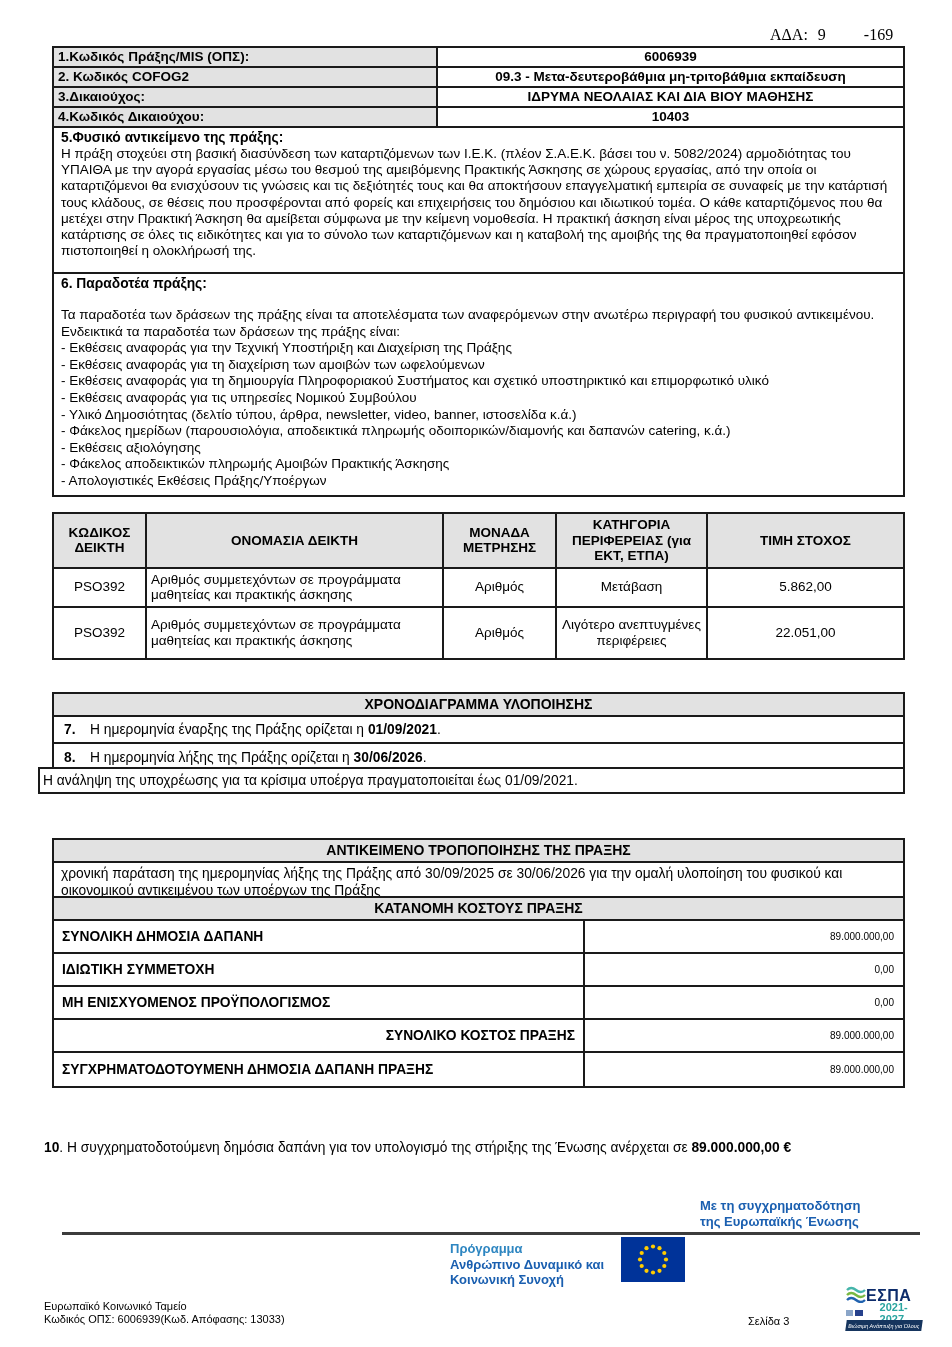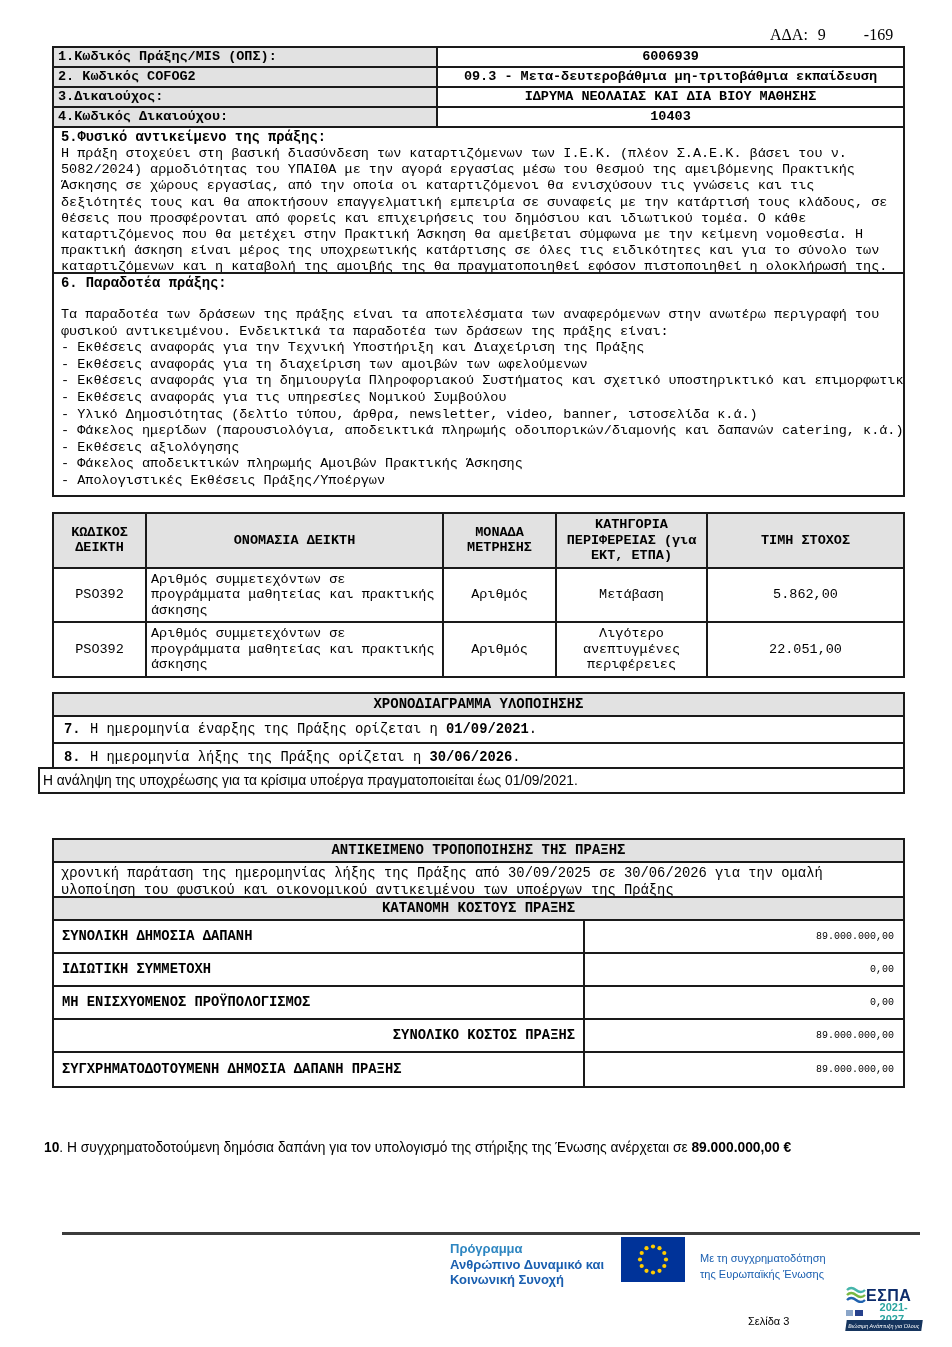--- a/index.html
+++ b/index.html
@@ -6,21 +6,21 @@
   .page{
     position:relative;width:952px;height:1347px;background:#fff;
     font-family:"Liberation Sans",sans-serif;color:#000;overflow:hidden;
   }
   
   .ada{position:absolute;top:26px;left:770px;font-family:"Liberation Serif",serif;font-size:16px;white-space:nowrap;}
   .ada .gap{display:inline-block;width:38px;}
   .ada .sp{display:inline-block;width:10px;}
 
   
-  .box{position:absolute;left:52px;width:853px;border:2px solid #1a1a1a;box-sizing:border-box;background:#fff;font-family:Liberation Mono, monospace;}
+  .box{position:absolute;left:52px;width:853px;border:2px solid #1a1a1a;box-sizing:border-box;background:#fff;}
   .band{background:#e2e2e2;border-bottom:2px solid #1a1a1a;font-weight:bold;text-align:center;font-size:14px;line-height:19px;padding:1px 0;}
 
   
   .info-table{top:46px;height:451px;display:flex;flex-direction:column;}
   .it-row{display:grid;grid-template-columns:384px 1fr;border-bottom:2px solid #1a1a1a;height:20px;box-sizing:border-box;}
   .it-label{background:#e2e2e2;font-weight:bold;font-size:13.5px;line-height:17px;padding:0 4px;border-right:2px solid #1a1a1a;box-sizing:border-box;overflow:hidden;white-space:nowrap;}
   .it-value{font-weight:bold;font-size:13.5px;line-height:17px;padding:0 12px;overflow:hidden;white-space:nowrap;text-align:center;}
   .sec5{height:146px;border-bottom:2px solid #1a1a1a;box-sizing:border-box;padding:1px 7px;font-size:13.5px;line-height:16.2px;overflow:hidden;}
   .sec-title{font-weight:bold;font-size:13.8px;line-height:17px;}
   .sec6{flex:1;padding:1px 7px;font-size:13.5px;line-height:16.6px;overflow:hidden;}
@@ -62,21 +62,21 @@
   
   .item10{position:absolute;left:44px;top:1139px;width:874px;font-size:13.8px;line-height:17px;}
   .b{font-weight:bold;}
 
   
   .foot-line{position:absolute;left:62px;top:1232px;width:858px;height:3px;background:#3c3c3c;}
   .prog-text{position:absolute;left:450px;top:1241px;font-size:13px;line-height:15.5px;font-weight:bold;}
   .prog-text .l1{color:#2e86c1;}
   .prog-text .l23{color:#1a5fb0;}
   .eu-flag{position:absolute;left:621px;top:1237px;width:64px;height:45px;}
-  .cofund-text{position:absolute;left:700px;top:1250px;font-size:11px;line-height:16px;font-weight:normal;color:#1a5fb0;}
+  .cofund-text{position:absolute;left:700px;top:1198px;font-size:13px;line-height:16px;font-weight:bold;color:#1a5fb0;}
   .espa{position:absolute;left:846px;top:1238px;width:76px;height:54px;font-family:"Liberation Sans",sans-serif;}
   .espa-top{display:flex;align-items:center;height:20px;margin-top:48px;}
   .espa-title{color:#0d2c6b;font-weight:bold;font-size:16px;letter-spacing:.5px;line-height:18px;}
   .espa-mid{display:flex;align-items:center;height:13px;gap:2px;}
   .mini-flag{width:9px;height:6px;display:inline-block;}
   .gr-flag{background:#8aa5c8;}
   .eu-mini{background:#26418c;}
   .espa-years{color:#2aa5a0;font-weight:bold;font-size:11px;line-height:12px;margin-left:15px;}
   .espa-banner{background:#16355e;color:#fff;font-size:5.5px;height:11px;display:flex;align-items:center;justify-content:center;
     transform:skewX(-8deg);white-space:nowrap;overflow:hidden;margin-top:1px;}
@@ -245,15 +245,19 @@
       <span class="espa-title">ΕΣΠΑ</span>
     </div>
     <div class="espa-mid">
       <span class="mini-flag gr-flag"></span>
       <span class="mini-flag eu-mini"></span>
       <span class="espa-years">2021-2027</span>
     </div>
     <div class="espa-banner">Βιώσιμη Ανάπτυξη για Όλους</div>
   </div>
 
+  <div class="foot-small">
+    <div>Ευρωπαϊκό Κοινωνικό Ταμείο</div>
+    <div>Κωδικός ΟΠΣ: 6006939(Κωδ. Απόφασης: 13033)</div>
+  </div>
   <div class="foot-page">Σελίδα 3</div>
 
 </div>
 
 </body></html>

